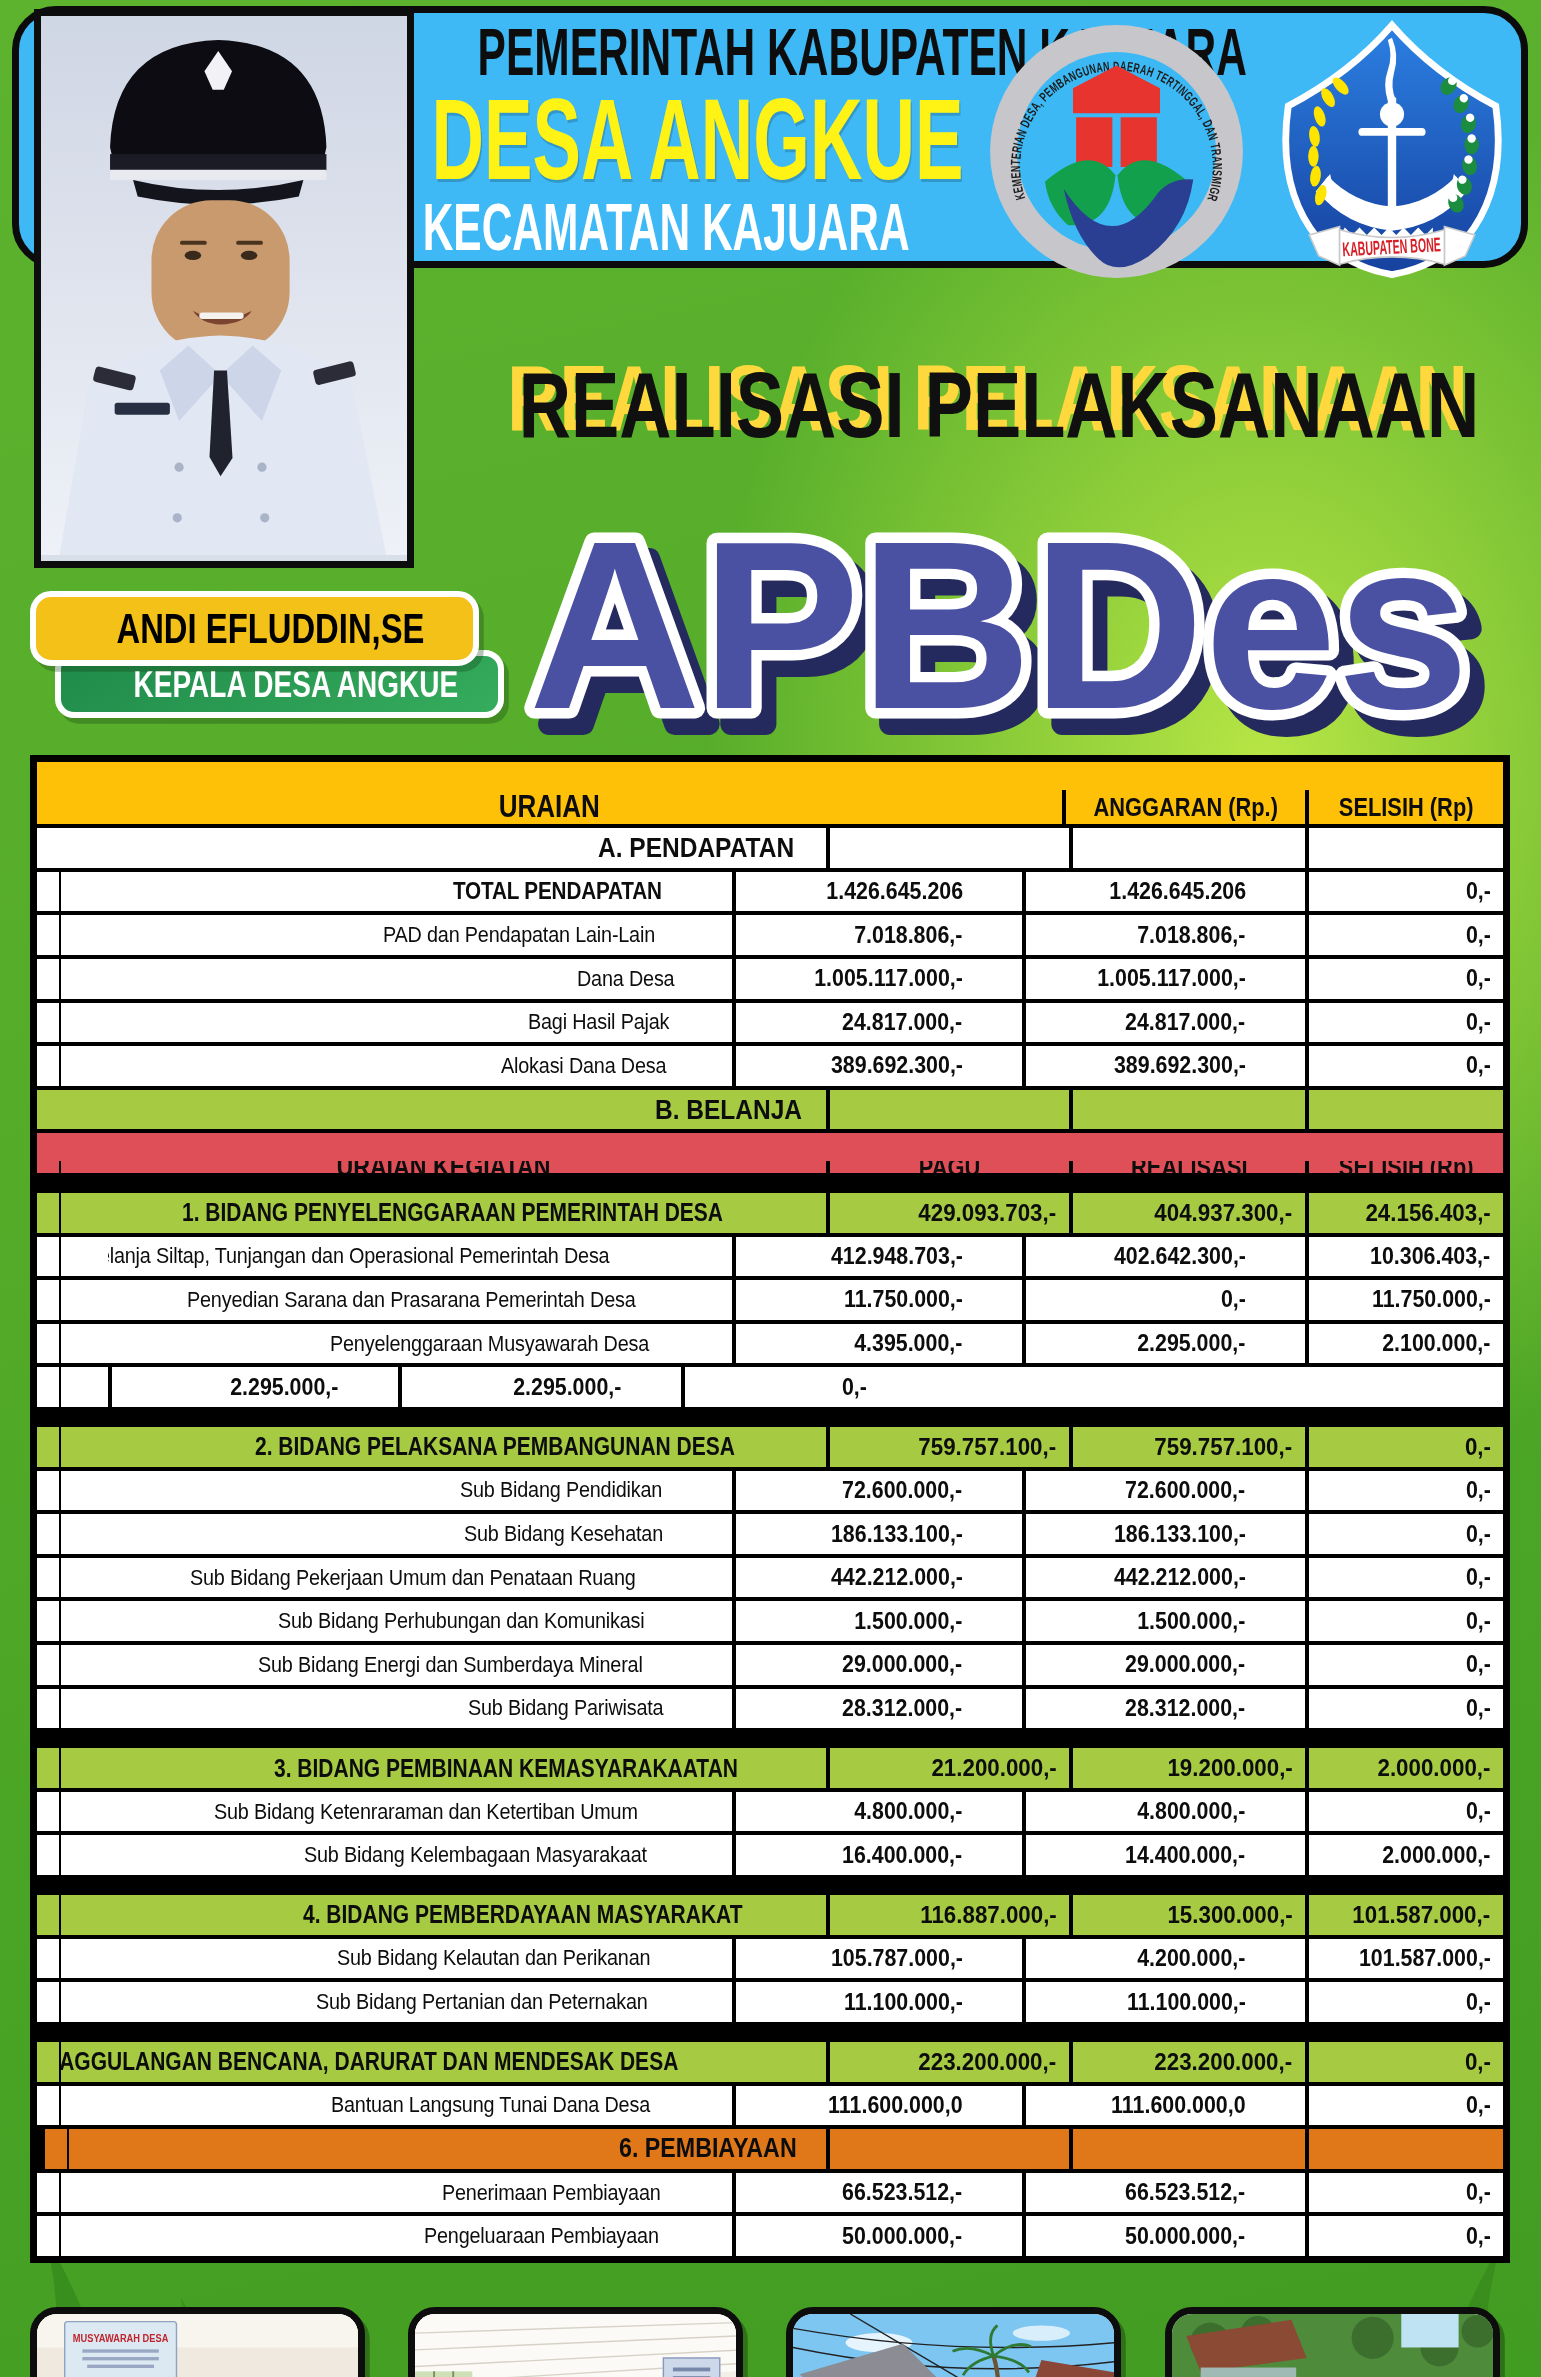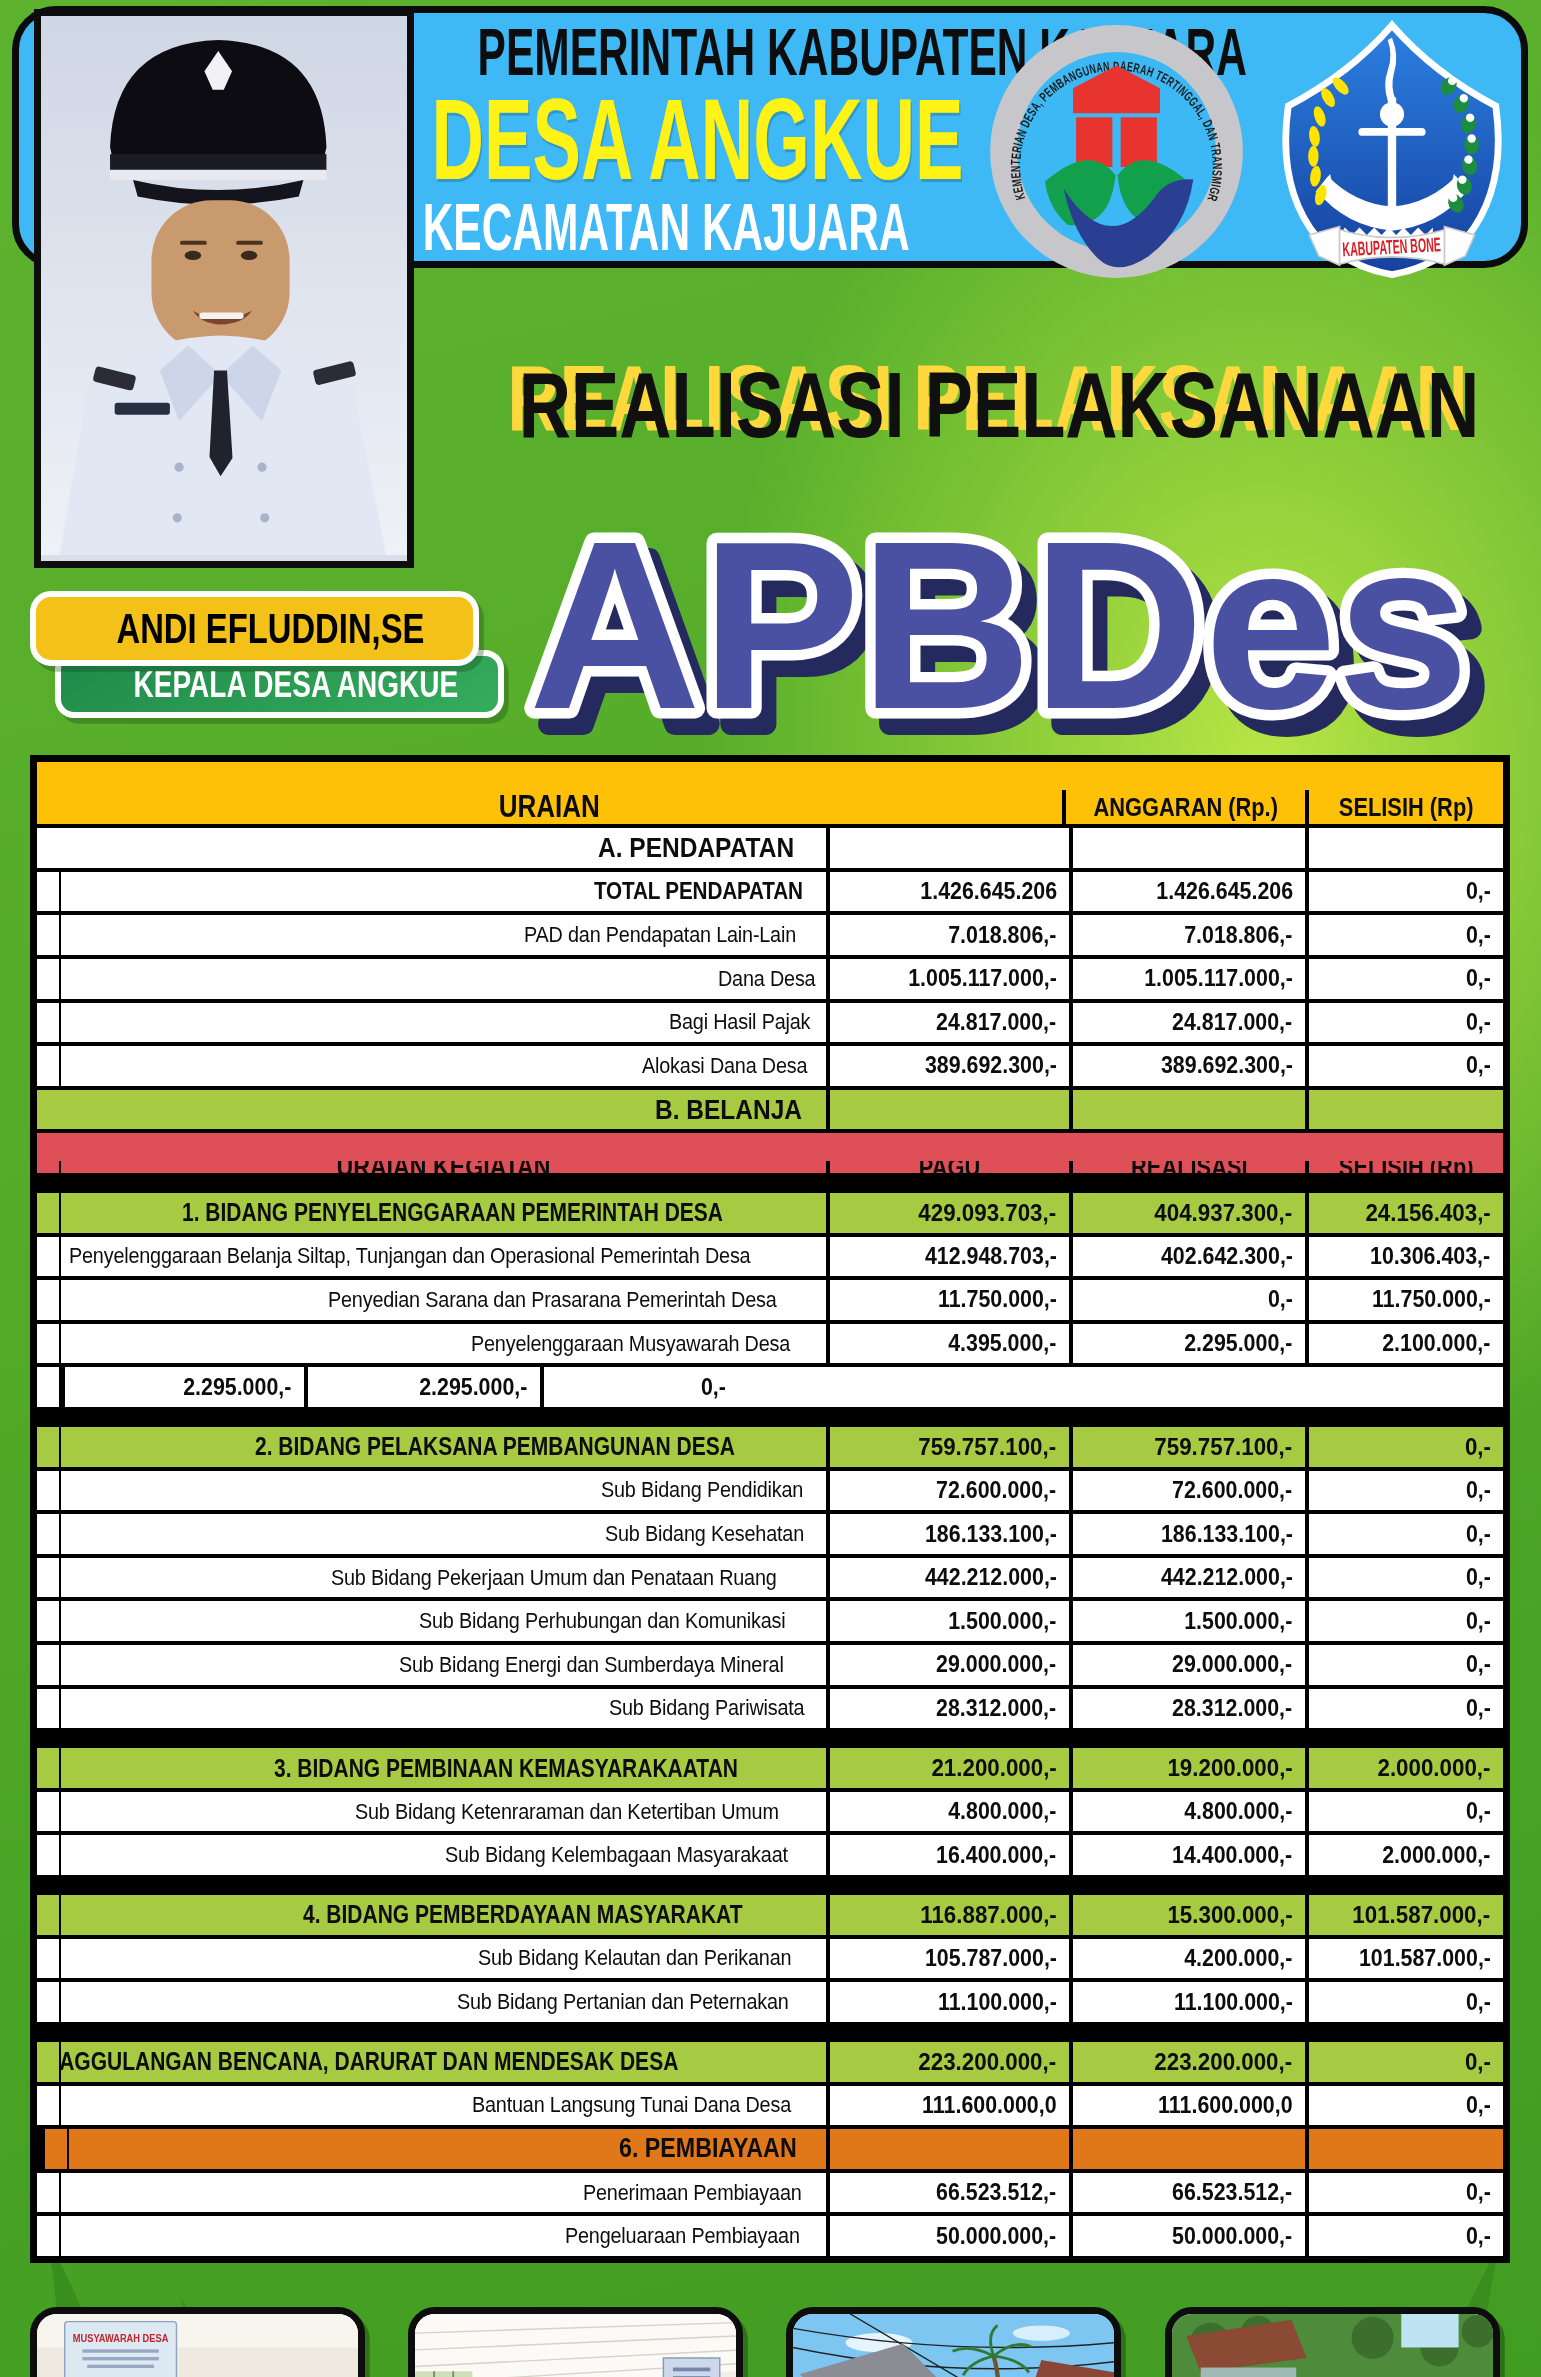--- a/index.html
+++ b/index.html
@@ -38,21 +38,21 @@
   #title-block svg{display:block;overflow:visible;}
   
   #budget-table{position:absolute;left:30px;top:755px;width:1480px;height:1508px;box-sizing:border-box;
     border:7.1px solid #000;background:#000;display:flex;flex-direction:column;z-index:2;}
   .trow{display:flex;flex:97 0 0;min-height:0;border-top:4.3px solid #000;box-sizing:border-box;}
   .trow:first-child{border-top:none;}
   .trow.head{flex:152 0 0;background:#ffc008;}
   .trow.head2{background:#df4f58;}
   .trow.bid{background:#a6cb43;margin-top:16px;}
   .trow.org{background:#e0781a;margin-left:8px;}
-  .trow.row{background:#ffffff;}
+  .trow.row{background:#ffffff;gap:47px;}
   .trow.sec.bg-white{background:#ffffff;}
   .trow.sec.bg-green{background:#a6cb43;}
   .cell{box-sizing:border-box;display:flex;align-items:center;min-width:0;overflow:hidden;color:#0d0d0d;}
   .cell.indent{width:24px;flex:none;border-right:2.9px solid #000;}
   .cell.label{flex:1 1 auto;padding-left:7px;justify-content:flex-end;}
   .cell.num{flex:none;justify-content:flex-end;padding-right:12.4px;border-left:4.3px solid #000;}
   .num.n1{width:243px;}.num.n2{width:236px;}.num.n3{width:198px;}
   .trow.head .cell,.trow.head2 .cell{justify-content:center;padding:0;margin-top:28px;}
   .cnd{display:inline-block;transform:scaleX(.90);transform-origin:0 50%;white-space:nowrap;}
   .cndr{display:inline-block;transform:scaleX(.93);transform-origin:100% 50%;white-space:nowrap;}

